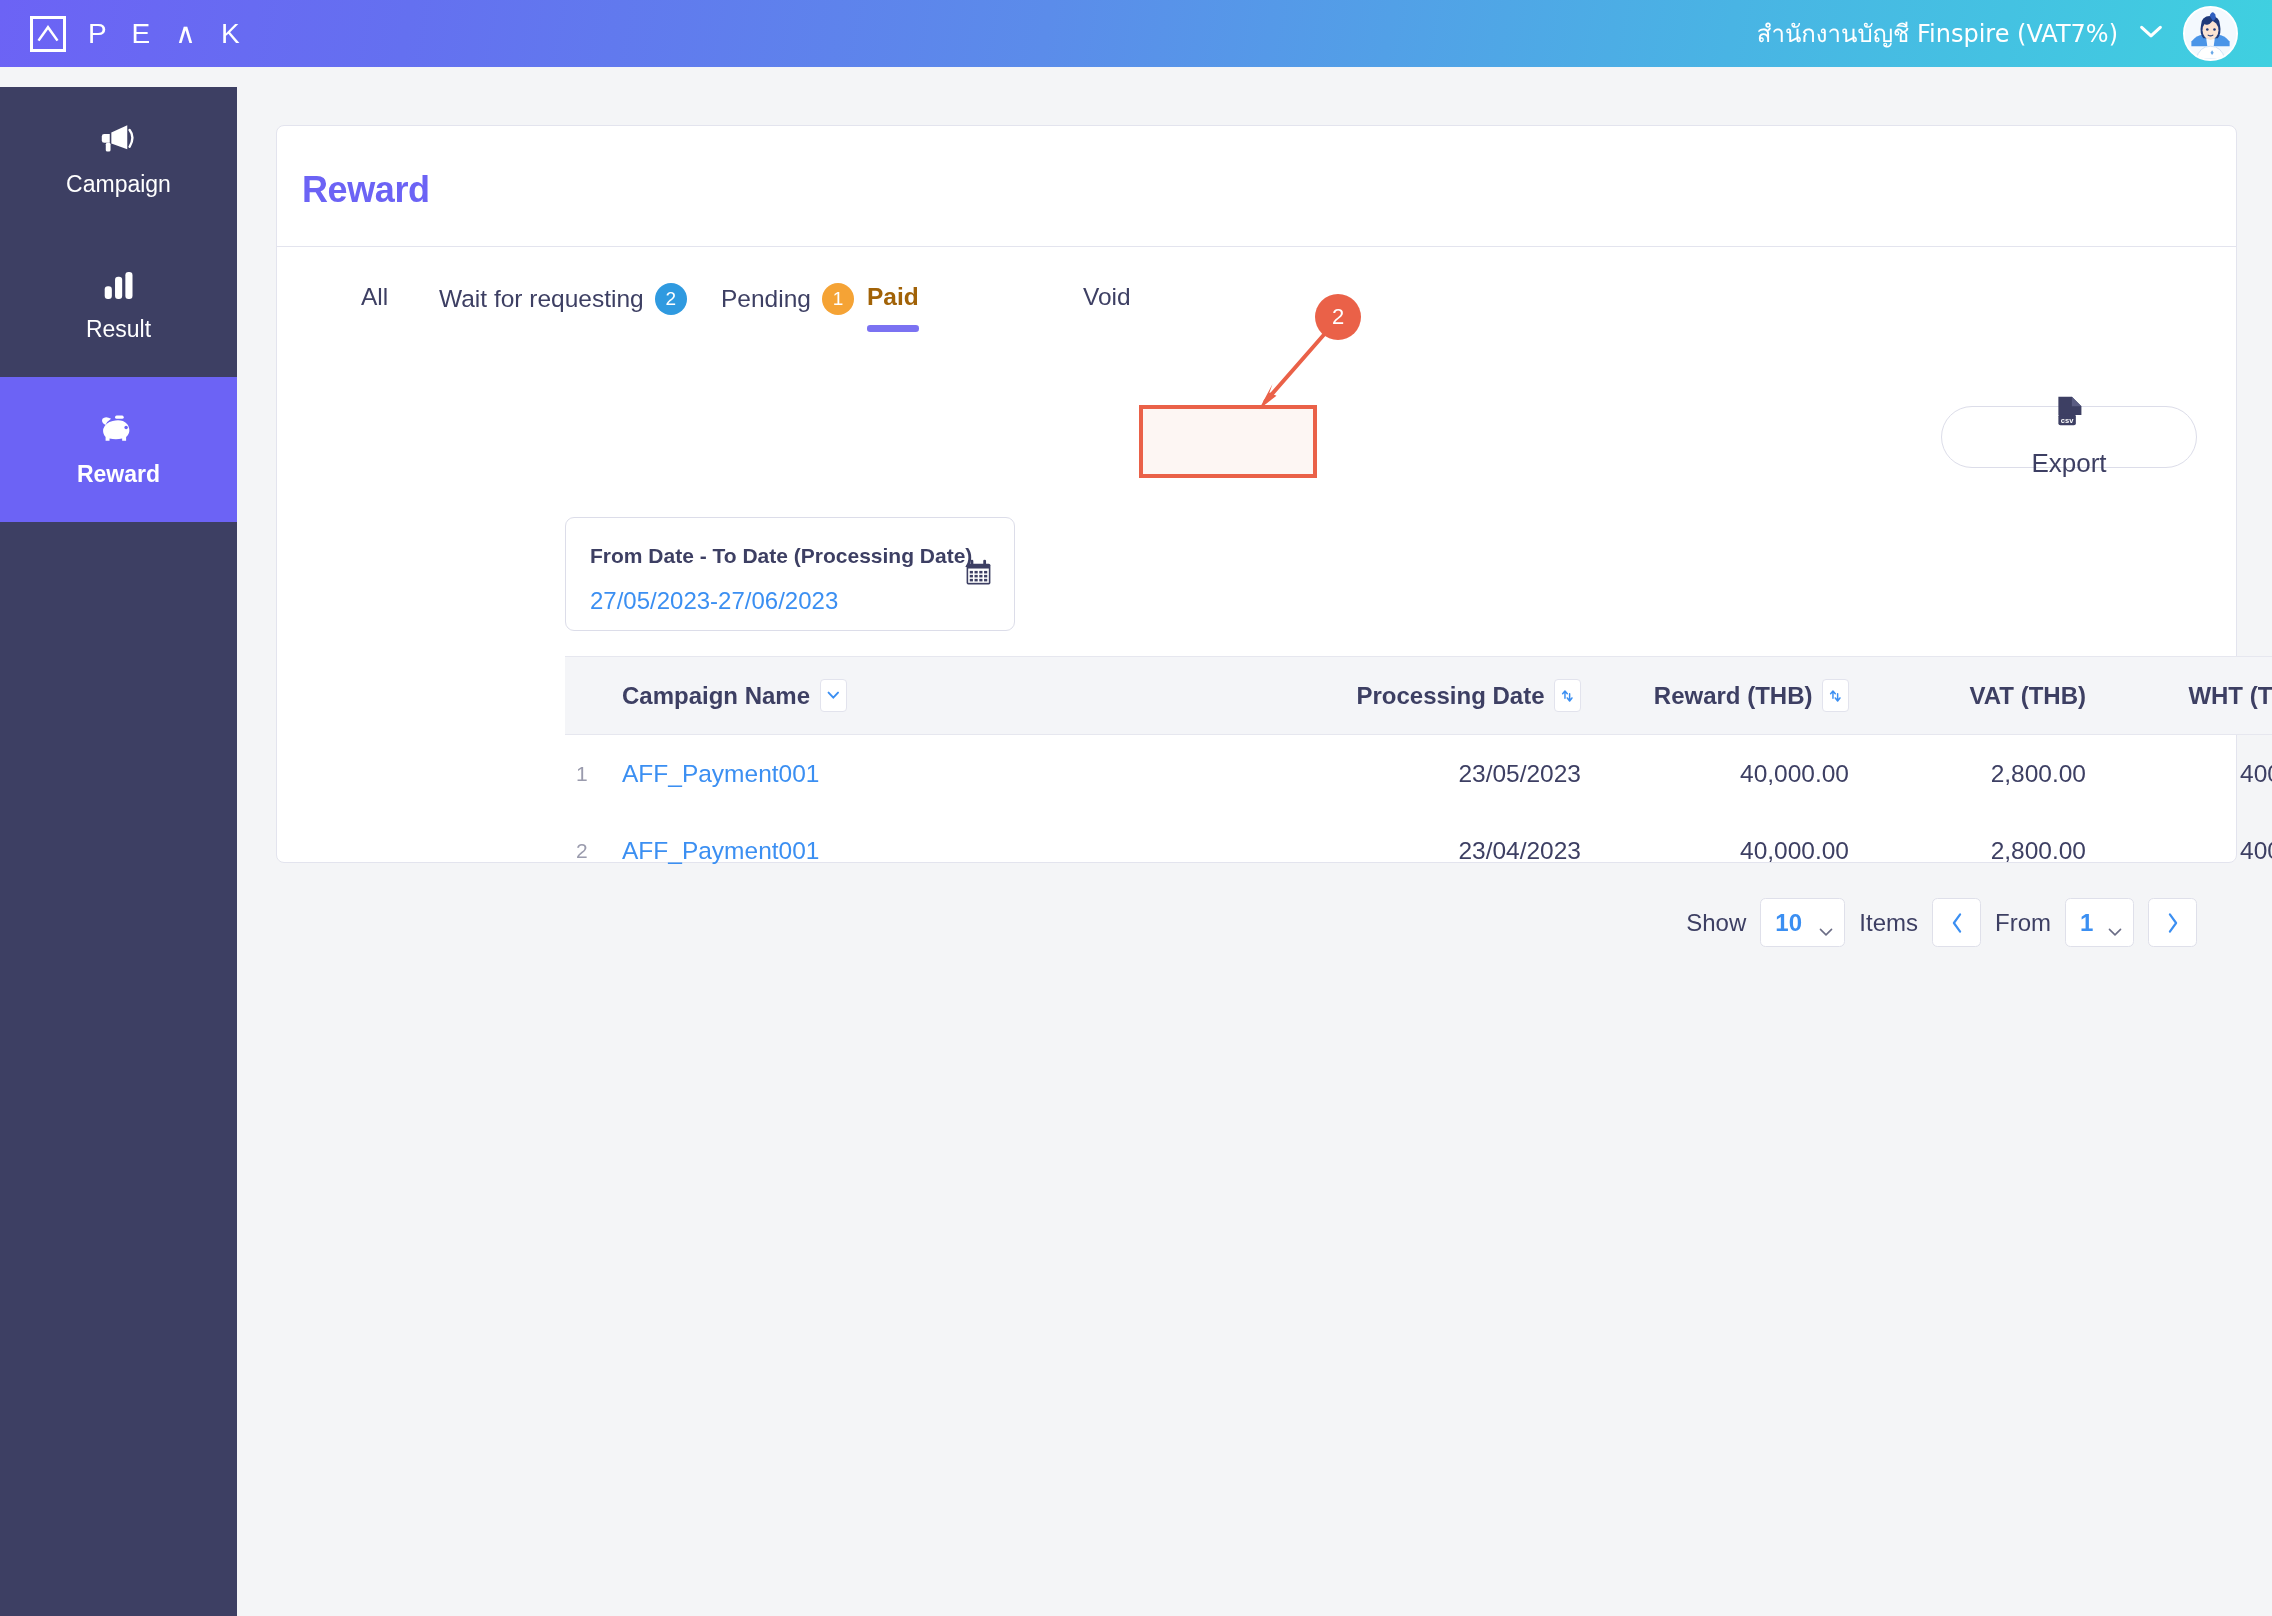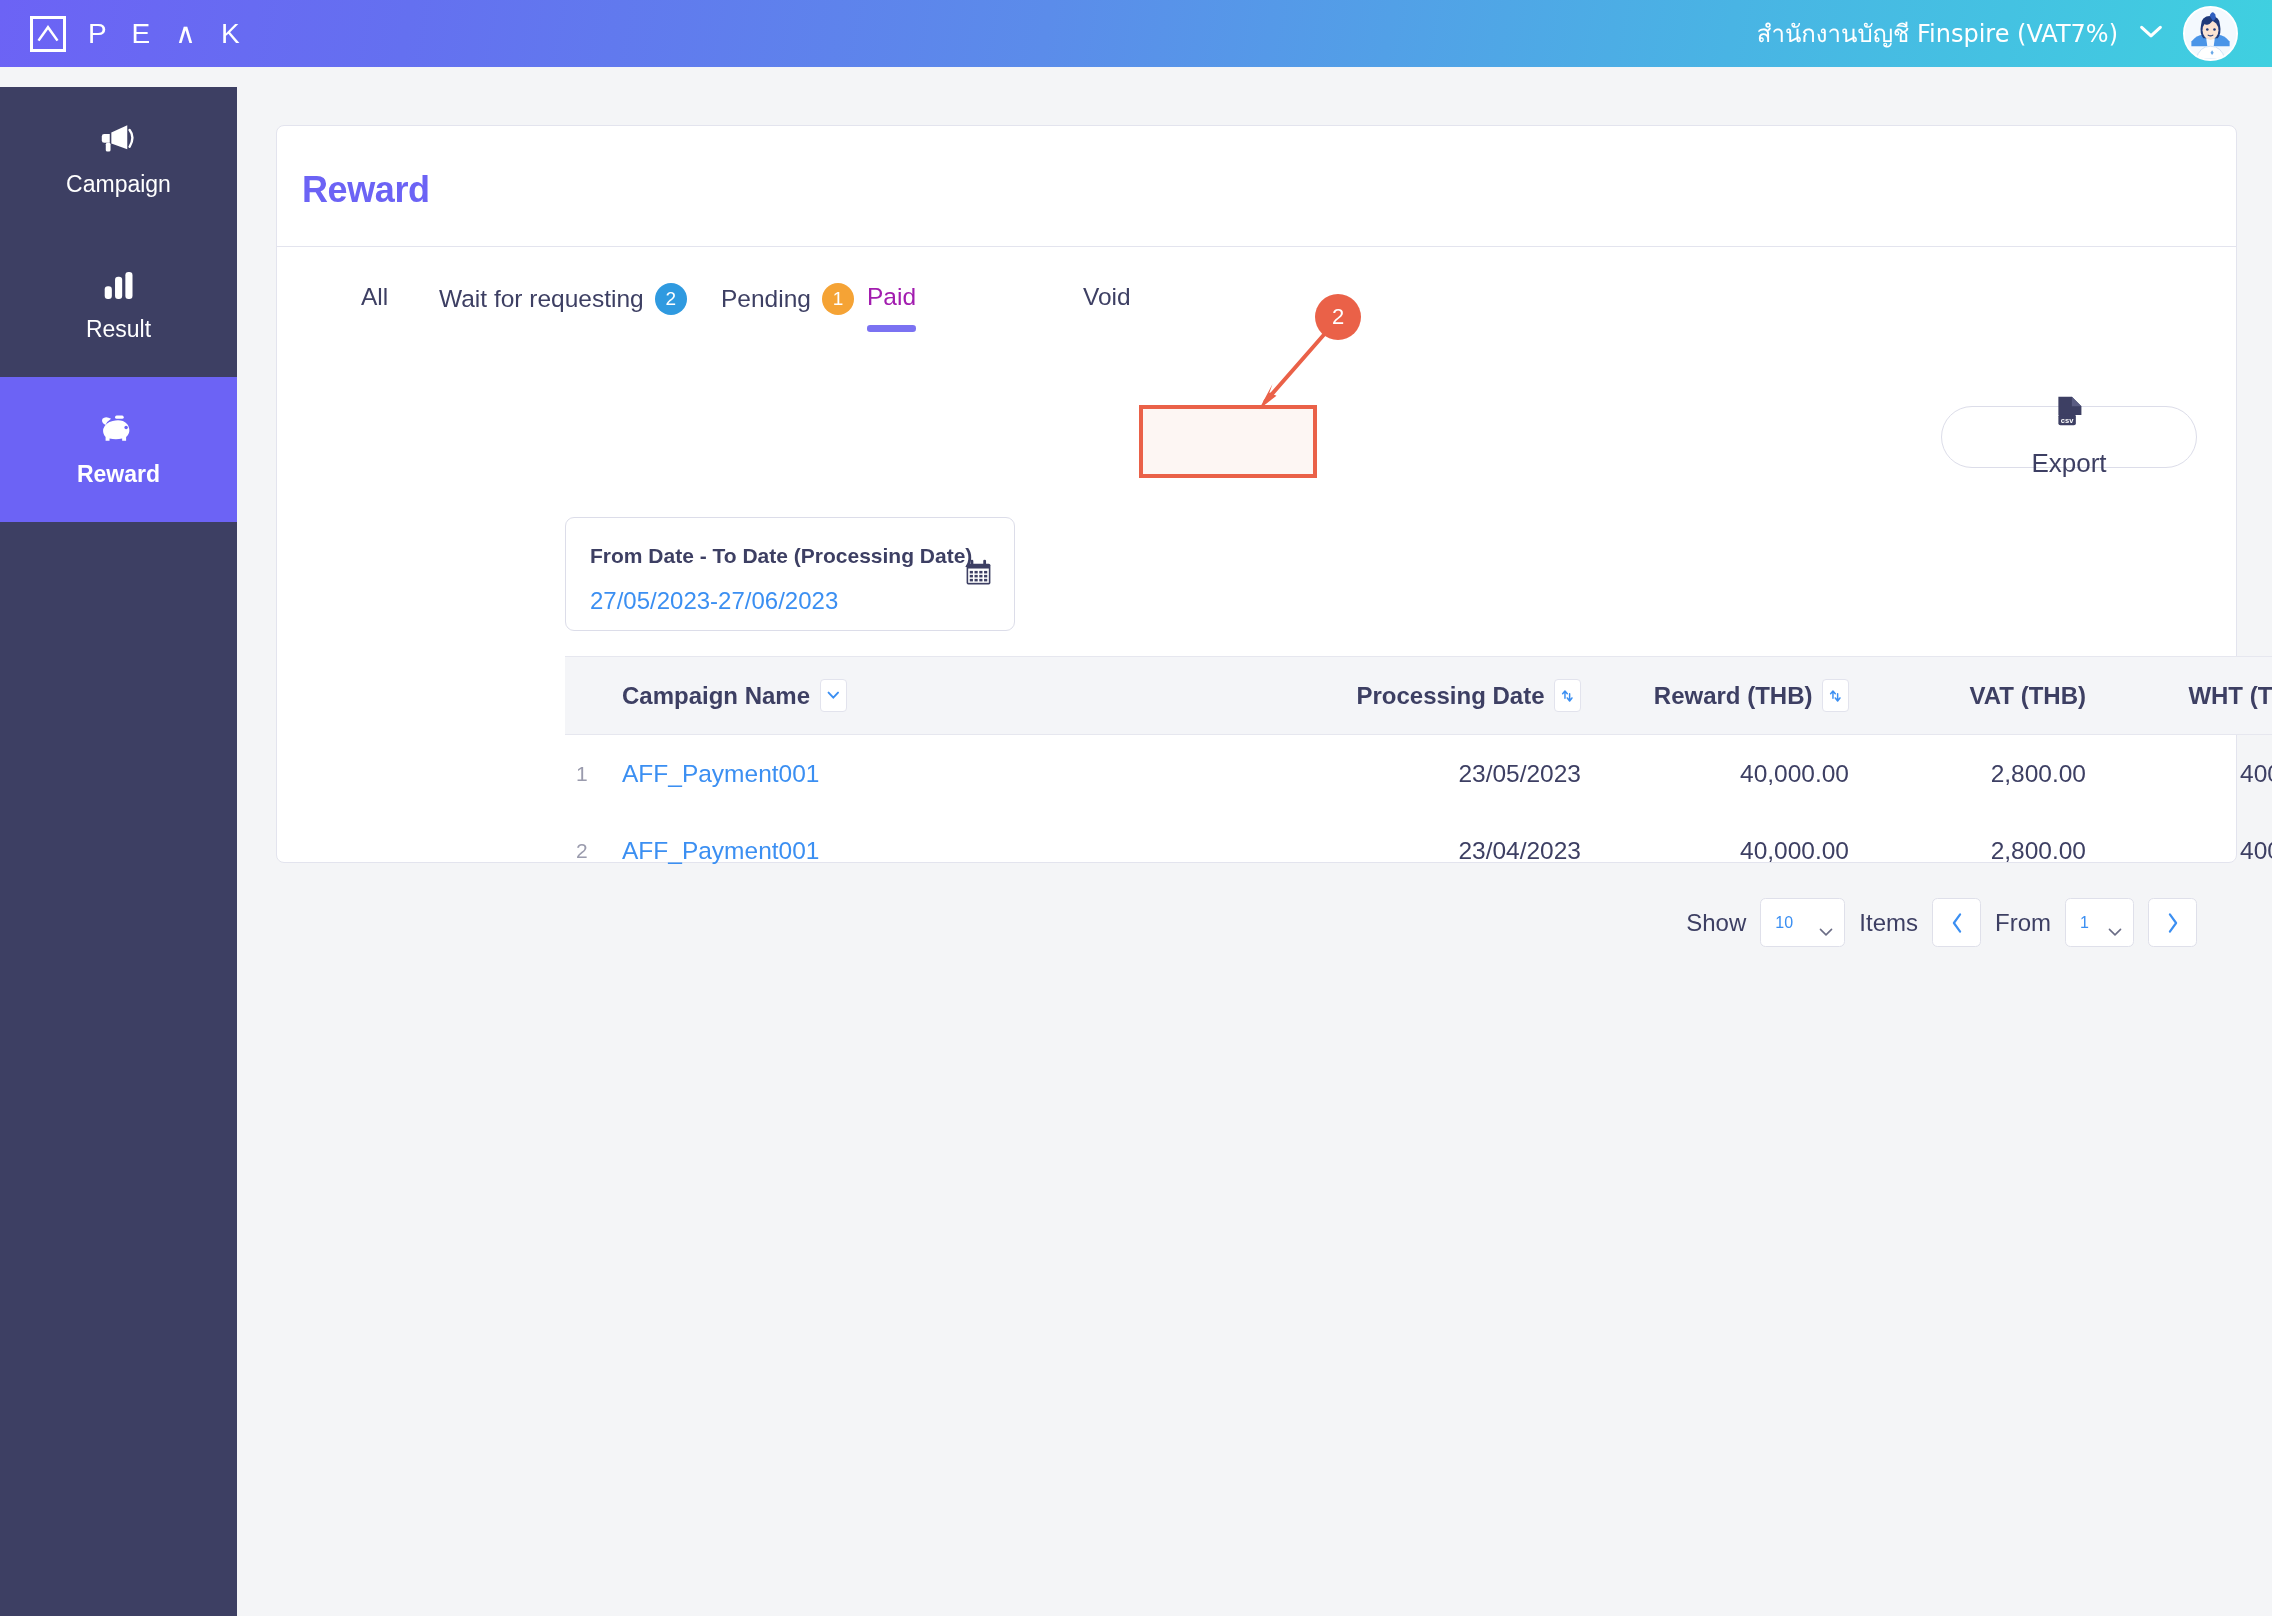--- a/index.html
+++ b/index.html
@@ -81,21 +81,21 @@
     position: absolute; top: 36px;
     font-size: 24.5px; color: #3d3f63;
     display: flex; align-items: center; gap: 11px;
     cursor: pointer; white-space: nowrap;
   }
   .tab-all  { left: 84px; }
   .tab-wait { left: 162px; }
   .tab-pend { left: 444px; }
   .tab-paid { left: 590px; }
   .tab-void { left: 806px; }
-  .tab.selected .tab-label { color: #a21caf; font-weight: 400; }
+  .tab.selected .tab-label { color: #a16207; font-weight: 700; }
   .badge {
     display: inline-flex; align-items: center; justify-content: center;
     min-width: 32px; height: 32px; padding: 0 6.3px;
     border-radius: 16px; color: #fff; font-size: 19px; font-weight: 500;
   }
   .badge-blue   { background: #2f9ae0; }
   .badge-orange { background: #f5a335; }
   .tab-underline {
     position: absolute; left: 0; bottom: -20.5px;
     width: 100%; height: 6.3px; background: #7b72f2; border-radius: 3.2px;
@@ -175,21 +175,21 @@
     display: flex; align-items: center; gap: 14px;
     font-size: 24px; color: #3d3f63;
   }
   .sel {
     position: relative; height: 49px; border: 0.8px solid #dfe0ea;
     border-radius: 5.5px; background: #fff;
     display: flex; align-items: center; cursor: pointer;
   }
   .sel-10 { width: 85px; }
   .sel-1  { width: 69px; }
-  .sel-val { color: #3b8ff2; font-size: 16px; padding-left: 14px; }
+  .sel-val { color: #3b8ff2; font-size: 24px; padding-left: 14px; font-weight: bold; }
   .sel-car { position: absolute; right: 10.3px; top: 16.6px; }
   .navbtn {
     width: 49px; height: 49px; border: 0.8px solid #dfe0ea;
     border-radius: 5.5px; background: #fff; cursor: pointer;
     display: flex; align-items: center; justify-content: center;
   }
 </style>
 </head>
 <body>
 

